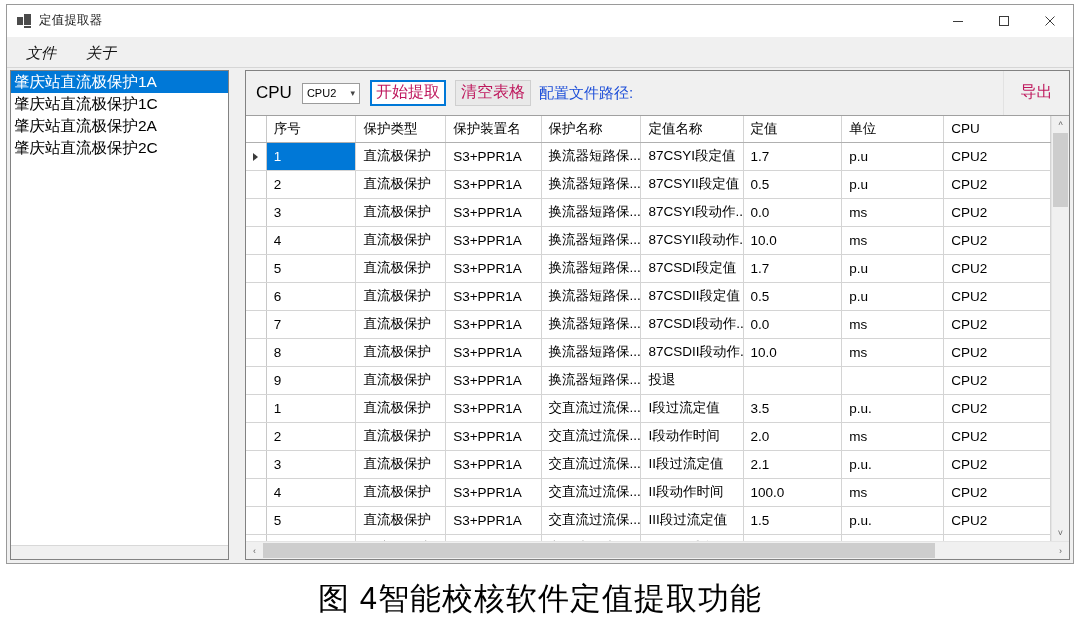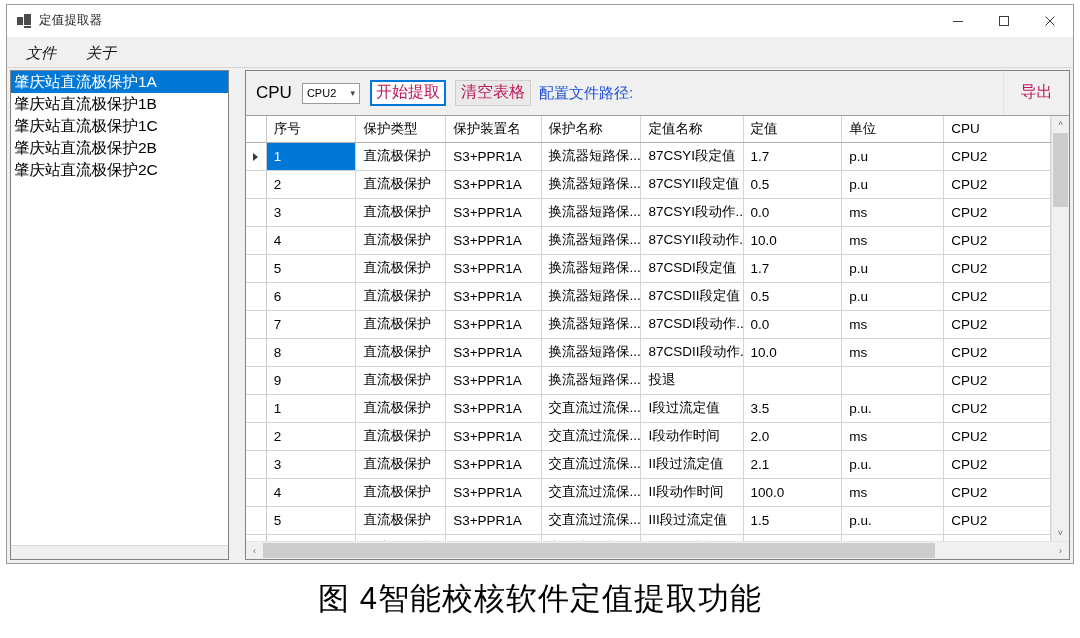--- a/index.html
+++ b/index.html
@@ -440,23 +440,22 @@
     <div class="menubar">
       <div class="menu-item">文件</div>
       <div class="menu-item">关于</div>
     </div>
 
     <div class="wbody">
 
       <div class="sidebar">
         <div class="side-list">
           <div class="side-item selected">肇庆站直流极保护1A</div>
-          <div class="side-item">肇庆站直流极保护1B</div>
           <div class="side-item">肇庆站直流极保护1C</div>
-          <div class="side-item">肇庆站直流极保护2B</div>
+          <div class="side-item">肇庆站直流极保护2A</div>
           <div class="side-item">肇庆站直流极保护2C</div>
         </div>
         <div class="side-hscroll"></div>
       </div>
 
       <div class="rightpane">
 
         <div class="toolbar">
           <span class="tb-label">CPU</span>
           <div class="combo">

